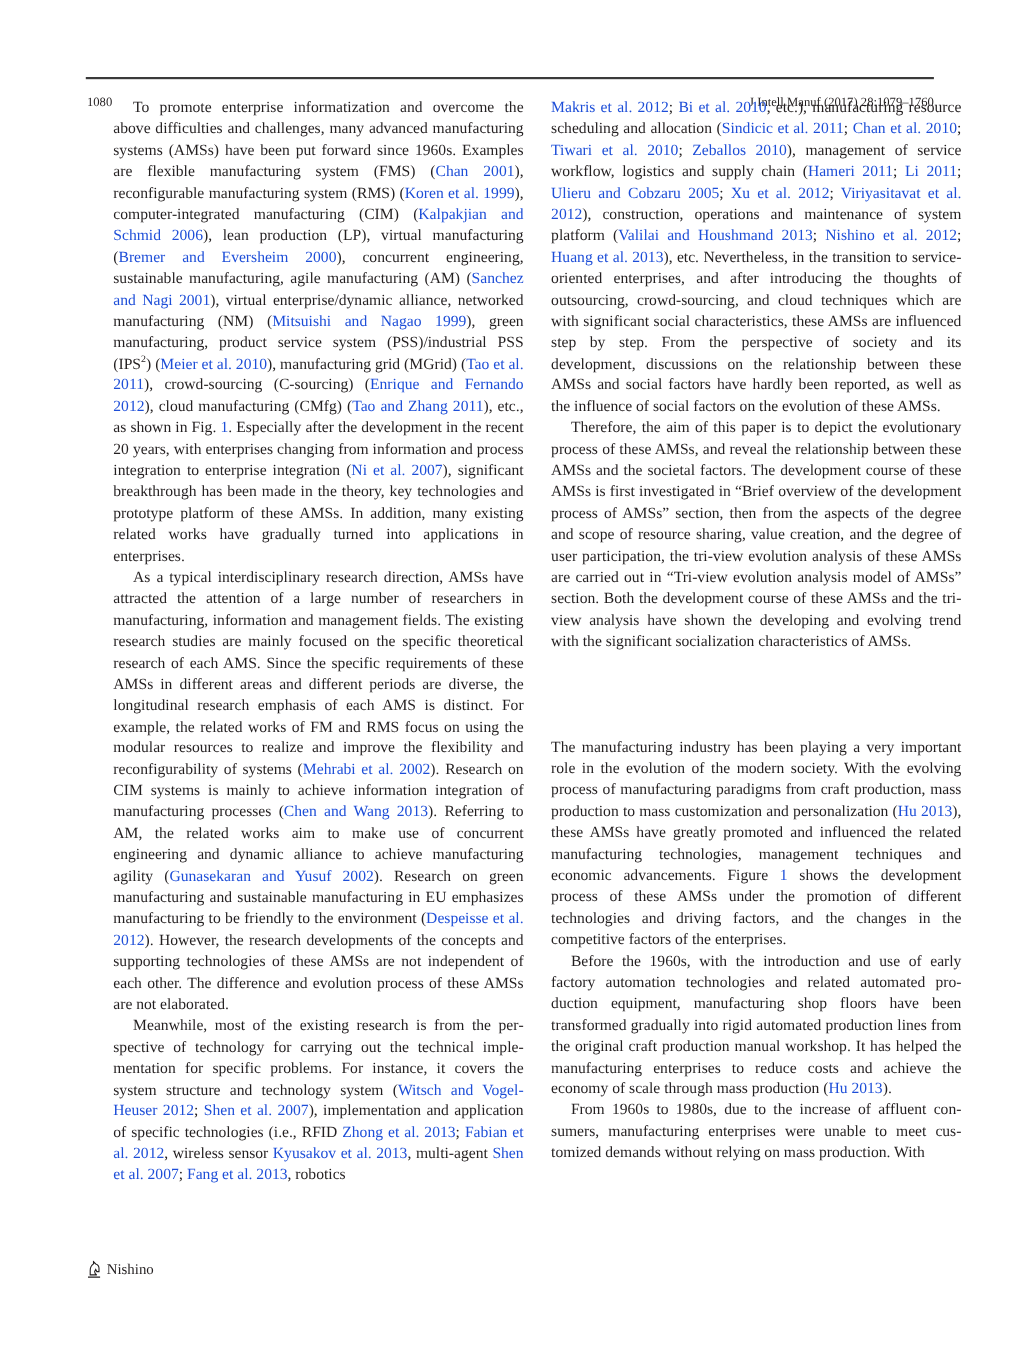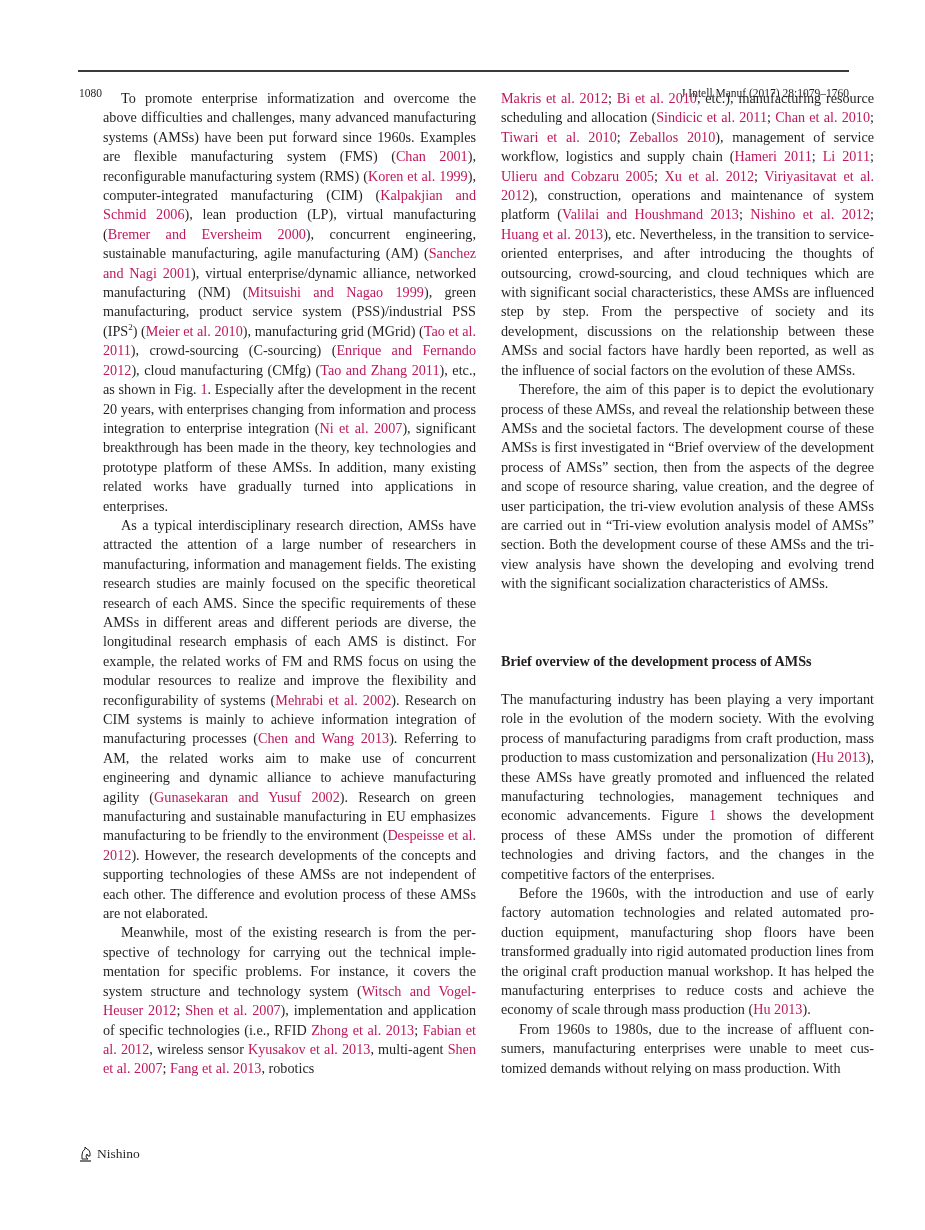--- a/index.html
+++ b/index.html
@@ -10,21 +10,21 @@
   .header .pgnum { position: absolute; left: 0; top: 0; }
   .header .journal { position: absolute; right: 0; top: 0; }
   .rule { position: absolute; left: 78px; top: 70px; width: 771px; height: 2px; background: #3a3a3a; }
   .col { position: absolute; top: 89px; width: 373px; font-size: 14.2px; line-height: 19.4px;
          text-align: justify; hyphens: manual; margin-left: 24px; }
   .col.left { left: 79px; }
   .col.right { left: 477px; }
   .col p { margin: 0; text-indent: 18px; }
   .col p.noindent { text-indent: 0; }
   .col h2 { font-size: 14.2px; font-weight: bold; margin: 0; line-height: 19.4px; text-align: left; }
-  .cite { color: #be185d; text-decoration: none; cursor: pointer; }
+  .cite { color: #1d4ed8; text-decoration: none; cursor: pointer; }
   sup { font-size: 9px; line-height: 0; }
   .footer { position: absolute; left: 79px; top: 1144px; height: 20px; font-size: 13.5px; line-height: 20px;
             display: flex; align-items: center; }
   .footer svg { margin-right: 4px; }
 </style>
 </head>
 <body>
 
 <div class="header">
   <span class="pgnum">1080</span>
@@ -39,21 +39,20 @@
       <p class=""><span>Meanwhile, most of the existing research is from the per­spective of technology for carrying out the technical imple­mentation for specific problems. For instance, it covers the system structure and technology system (</span><a class="cite">Witsch and Vogel-Heuser 2012</a><span>; </span><a class="cite">Shen et al. 2007</a><span>), implementation and appli­cation of specific technologies (i.e., RFID </span><a class="cite">Zhong et al. 2013</a><span>; </span><a class="cite">Fabian et al. 2012</a><span>, wireless sensor </span><a class="cite">Kyusakov et al. 2013</a><span>, multi-agent </span><a class="cite">Shen et al. 2007</a><span>; </span><a class="cite">Fang et al. 2013</a><span>, robotics</span></p>
     </div>
 </div>
 
 <div class="col right">
   <div>
       <p class="noindent"><a class="cite">Makris et al. 2012</a><span>; </span><a class="cite">Bi et al. 2010</a><span>, etc.), manufacturing resource scheduling and allocation (</span><a class="cite">Sindicic et al. 2011</a><span>; </span><a class="cite">Chan et al. 2010</a><span>; </span><a class="cite">Tiwari et al. 2010</a><span>; </span><a class="cite">Zeballos 2010</a><span>), manage­ment of service workflow, logistics and supply chain (</span><a class="cite">Hameri 2011</a><span>; </span><a class="cite">Li 2011</a><span>; </span><a class="cite">Ulieru and Cobzaru 2005</a><span>; </span><a class="cite">Xu et al. 2012</a><span>; </span><a class="cite">Viriyasitavat et al. 2012</a><span>), construction, operations and main­tenance of system platform (</span><a class="cite">Valilai and Houshmand 2013</a><span>; </span><a class="cite">Nishino et al. 2012</a><span>; </span><a class="cite">Huang et al. 2013</a><span>), etc. Nevertheless, in the transition to service-oriented enterprises, and after introducing the thoughts of outsourcing, crowd-sourcing, and cloud techniques which are with significant social charac­teristics, these AMSs are influenced step by step. From the perspective of society and its development, discussions on the relationship between these AMSs and social factors have hardly been reported, as well as the influence of social factors on the evolution of these AMSs.</span></p>
       <p class=""><span>Therefore, the aim of this paper is to depict the evolu­tionary process of these AMSs, and reveal the relationship between these AMSs and the societal factors. The devel­opment course of these AMSs is first investigated in “Brief overview of the development process of AMSs” section, then from the aspects of the degree and scope of resource sharing, value creation, and the degree of user participation, the tri-view evolution analysis of these AMSs are carried out in “Tri-view evolution analysis model of AMSs” section. Both the development course of these AMSs and the tri-view analy­sis have shown the developing and evolving trend with the significant socialization characteristics of AMSs.</span></p>
     </div>
   <div style="height:58px"></div>
-  <h2>Brief overview of the development process of AMSs</h2>
   <div style="height:19px"></div>
   <div>
       <p class="noindent"><span>The manufacturing industry has been playing a very impor­tant role in the evolution of the modern society. With the evolving process of manufacturing paradigms from craft pro­duction, mass production to mass customization and per­sonalization (</span><a class="cite">Hu 2013</a><span>), these AMSs have greatly promoted and influenced the related manufacturing technologies, man­agement techniques and economic advancements. Figure </span><a class="cite">1</a><span> shows the development process of these AMSs under the pro­motion of different technologies and driving factors, and the changes in the competitive factors of the enterprises.</span></p>
       <p class=""><span>Before the 1960s, with the introduction and use of early factory automation technologies and related automated pro­duction equipment, manufacturing shop floors have been transformed gradually into rigid automated production lines from the original craft production manual workshop. It has helped the manufacturing enterprises to reduce costs and achieve the economy of scale through mass production (</span><a class="cite">Hu 2013</a><span>).</span></p>
       <p class=""><span>From 1960s to 1980s, due to the increase of affluent con­sumers, manufacturing enterprises were unable to meet cus­tomized demands without relying on mass production. With</span></p>
     </div>
 </div>
 
 <div class="footer">
   <svg width="14" height="17" viewBox="0 0 14 17">

